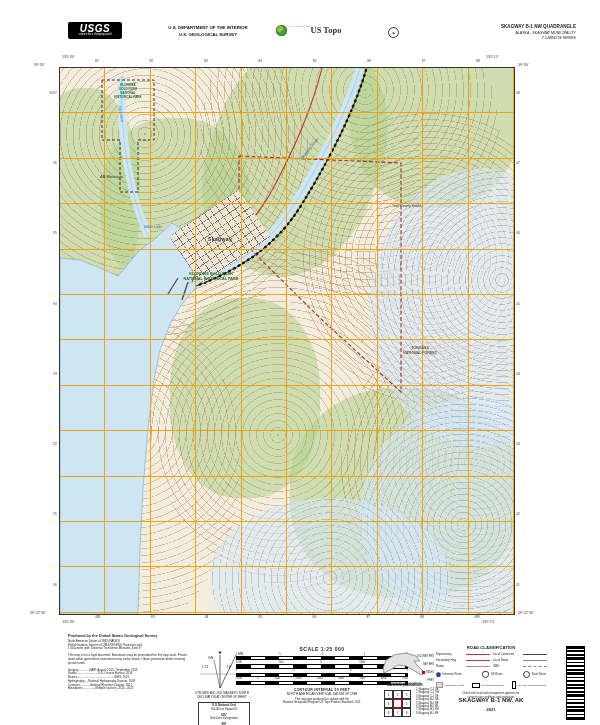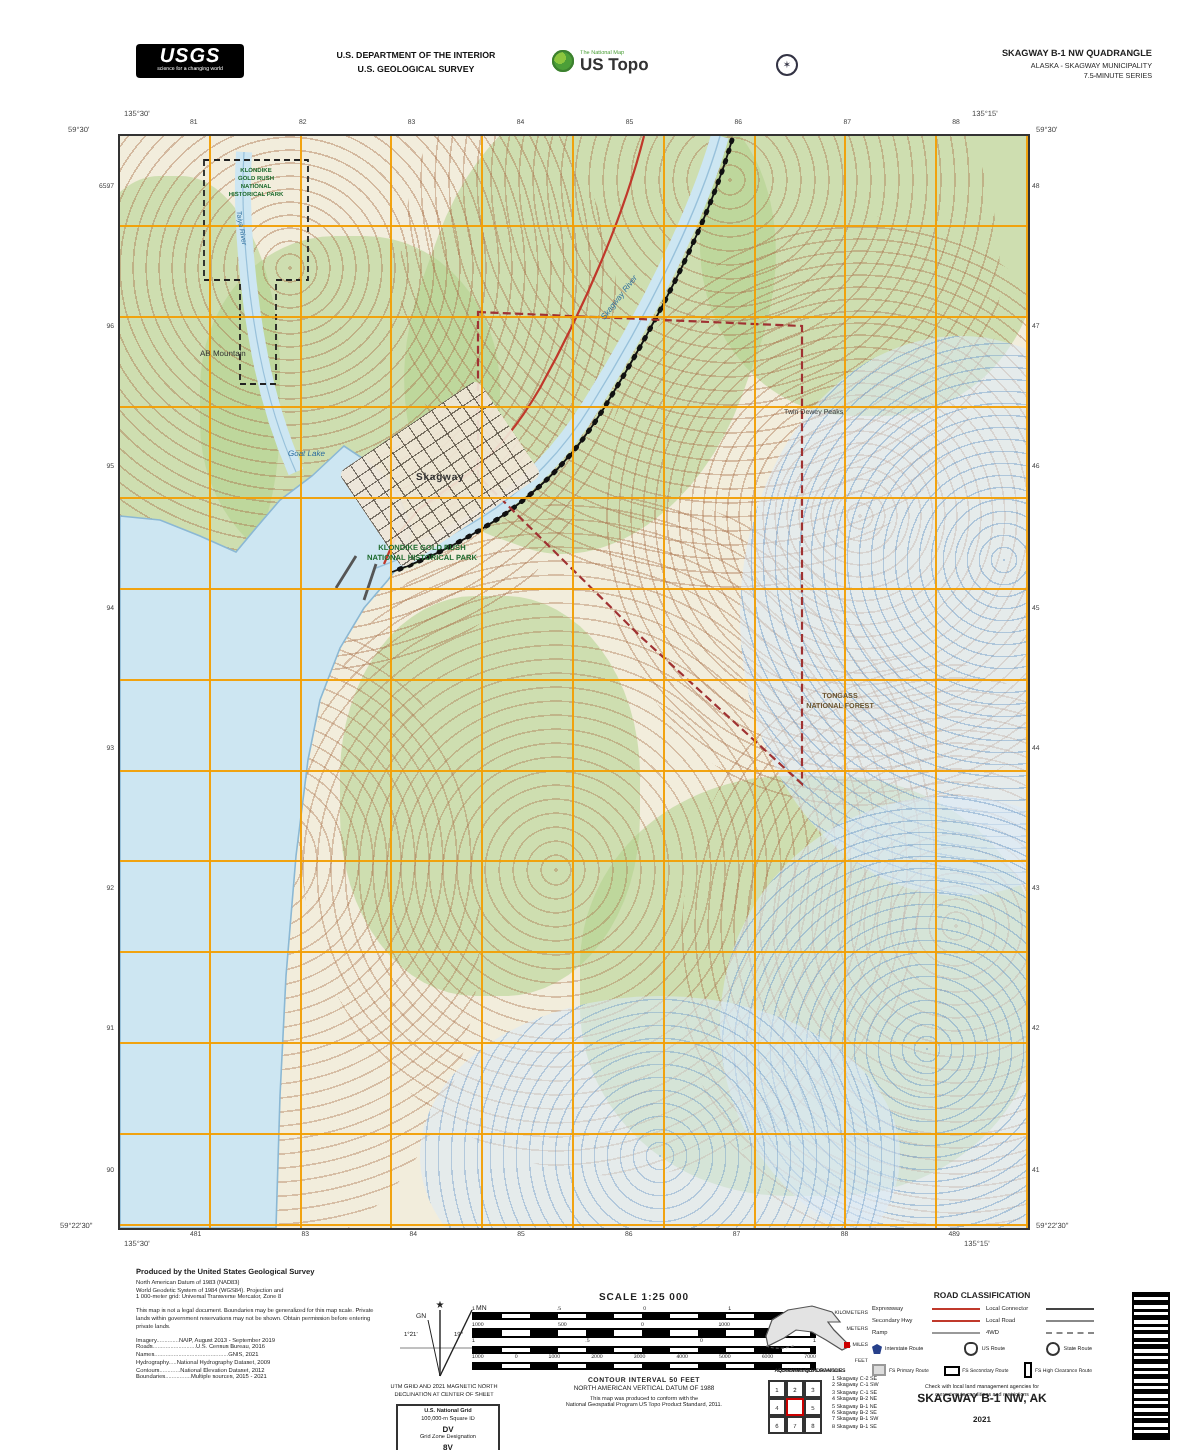--- a/index.html
+++ b/index.html
@@ -7,21 +7,21 @@
   #page{position:relative;width:600px;height:725px;background:#fff;overflow:hidden;color:#222;}
   .a{position:absolute;}
   
   #usgs-logo{left:68px;top:22px;width:54px;height:17px;background:#000;color:#fff;border-radius:2px;
     display:flex;flex-direction:column;align-items:center;justify-content:center;line-height:1;}
   #usgs-logo .big{font-size:10px;font-weight:bold;font-style:italic;letter-spacing:.5px;}
   #usgs-logo .tag{font-size:2.6px;}
   #dept{left:128px;top:25px;width:160px;text-align:center;font-size:4.4px;font-weight:bold;color:#111;line-height:1.5;}
   #ustopo{left:276px;top:25px;display:flex;align-items:center;gap:3px;}
   #ustopo .ball{width:11px;height:11px;border-radius:50%;background:radial-gradient(circle at 35% 35%,#8CC63F 0 30%,#4C9F38 31% 100%);box-shadow:inset 0 0 0 1px #3d8030;}
-  #ustopo .col{display:flex;flex-direction:column;line-height:1;}
+  #ustopo .col{display:flex;flex-direction:row;line-height:1;font-family:Liberation Serif, serif;}
   #ustopo .nm{font-size:2.8px;color:#4C9F38;}
   #ustopo .ut{font-size:8.5px;font-weight:bold;color:#333;}
   #emblem{left:388px;top:27px;width:9px;height:9px;border:1px solid #334;border-radius:50%;
     display:flex;align-items:center;justify-content:center;font-size:5px;color:#334;}
   #quadtitle{left:408px;top:24px;width:168px;text-align:right;line-height:1.5;}
   #quadtitle .l1{font-size:4.6px;font-weight:bold;}
   #quadtitle .l2{font-size:3.6px;}
   
   #mapf{left:59px;top:67px;width:454px;height:546px;border:1px solid #333;background:#F2EDDC;overflow:hidden;}
   .g{position:absolute;border-radius:45%;background:rgba(177,209,140,.55);}

